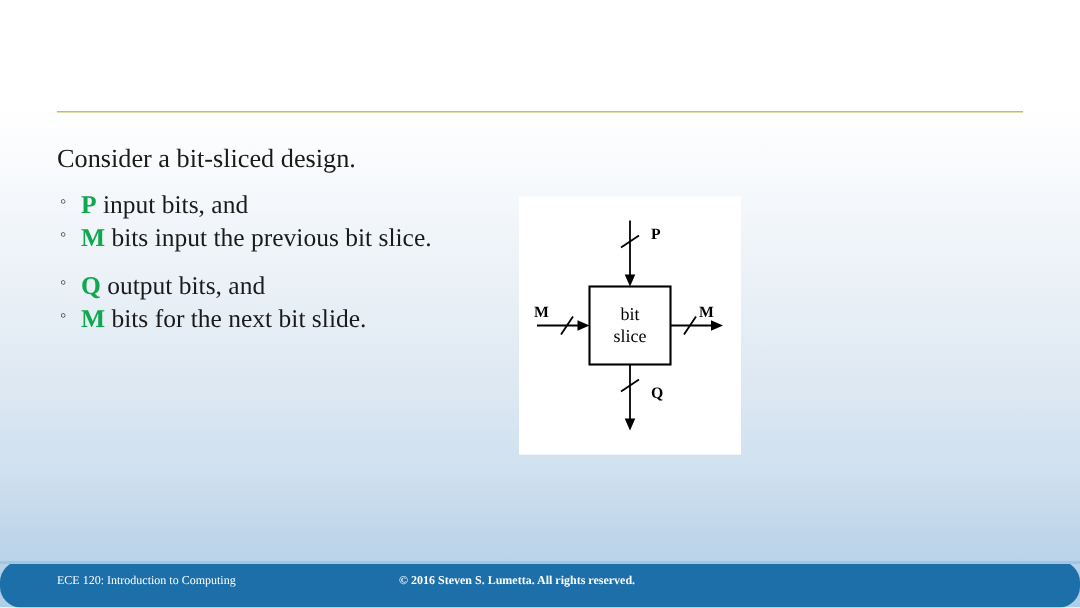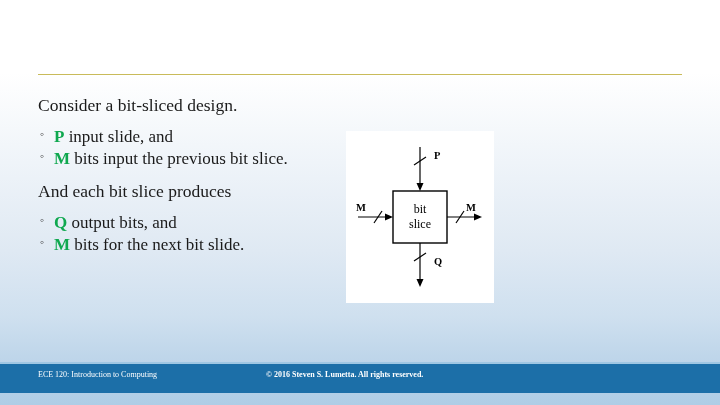--- a/index.html
+++ b/index.html
@@ -78,24 +78,25 @@
     width: 148px;
     height: 172px;
     background: #ffffff;
   }
   .figure svg {
     display: block;
   }
   .footer-band {
     position: absolute;
     left: 0;
-    bottom: 12px;
+    bottom: 0;
     width: 720px;
     height: 31px;
     background: #1c6fa8;
+    border-radius: 14px;
   }
   .footer-band .sep {
     position: absolute;
     left: 0;
     top: 0;
     width: 720px;
     height: 2px;
     background: #9fc7e3;
   }
   .footer-left {
@@ -132,28 +133,27 @@
 
   <div class="title-rule"></div>
 
   <div class="body">
 
     <p class="para">Consider a bit-sliced design.</p>
 
 
     <ul class="bullets">
       <li>
-        <span class="dot">◦</span><span class="hl">P</span><span> input slide, and</span>
+        <span class="dot">◦</span><span class="hl">P</span><span> input bits, and</span>
       </li>
       <li>
         <span class="dot">◦</span><span class="hl">M</span><span> bits input the previous bit slice.</span>
       </li>
     </ul>
 
-    <p class="para">And each bit slice produces</p>
 
     <ul class="bullets">
       <li>
         <span class="dot">◦</span><span class="hl">Q</span><span> output bits, and</span>
       </li>
       <li>
         <span class="dot">◦</span><span class="hl">M</span><span> bits for the next bit slide.</span>
       </li>
     </ul>
 

